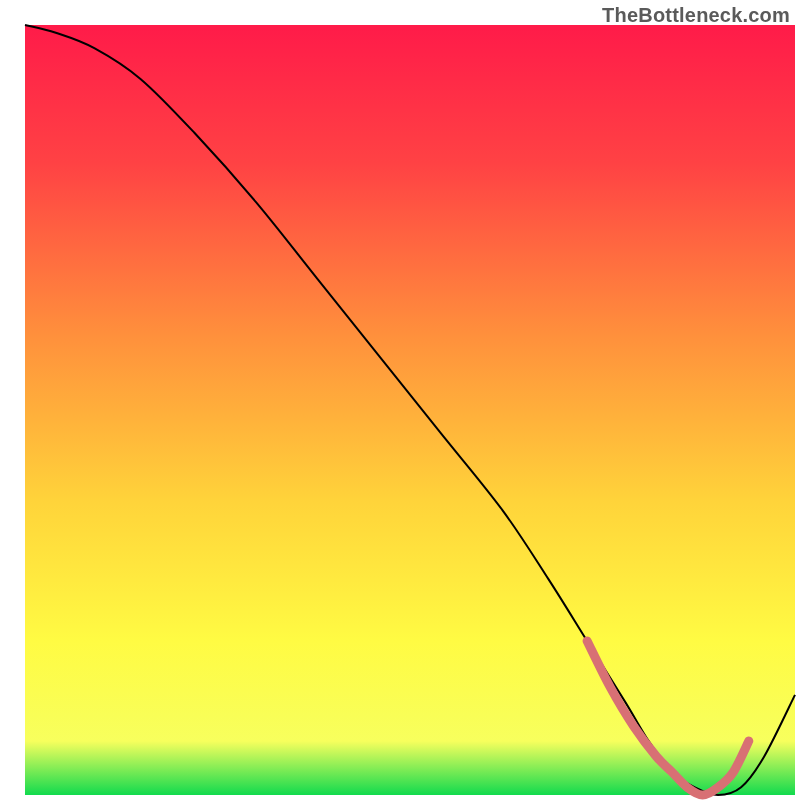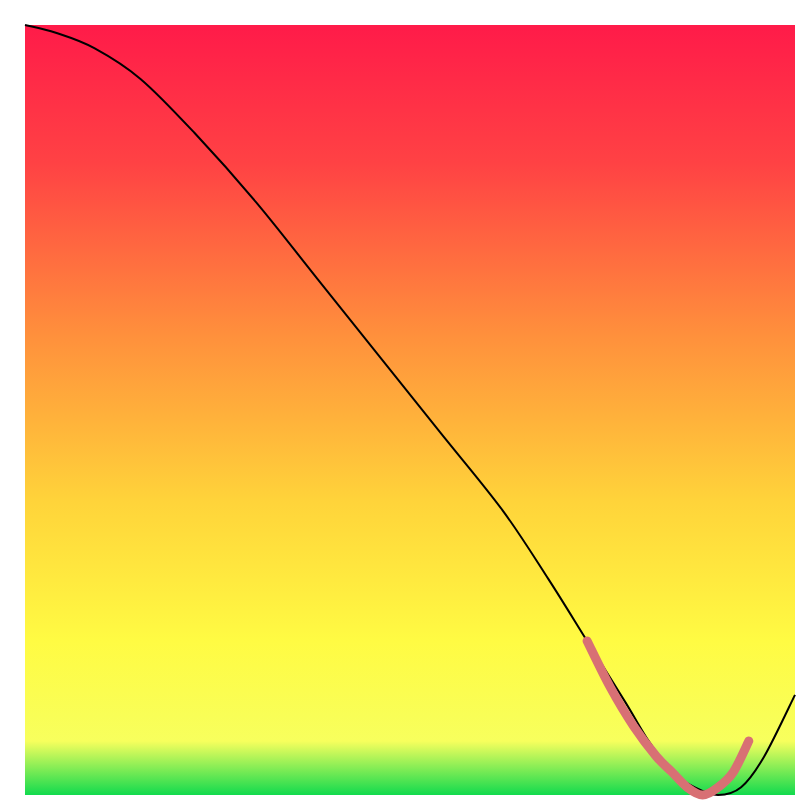--- a/index.html
+++ b/index.html
@@ -31,20 +31,21 @@
     top: 0;
     width: 800px;
     height: 800px;
     display: block;
   }
 </style>
 </head>
 <body>
 
 <div class="wrap">
+  <div class="attribution">TheBottleneck.com</div>
 
   <svg class="plot" viewBox="0 0 800 800">
     <defs>
       <linearGradient id="bg-grad" x1="0" y1="0" x2="0" y2="1">
           <stop offset="0%" stop-color="#ff1b49"></stop>
           <stop offset="18%" stop-color="#ff4244"></stop>
           <stop offset="40%" stop-color="#ff8f3c"></stop>
           <stop offset="62%" stop-color="#ffd43a"></stop>
           <stop offset="80%" stop-color="#fffb43"></stop>
           <stop offset="93%" stop-color="#f7ff5d"></stop>

